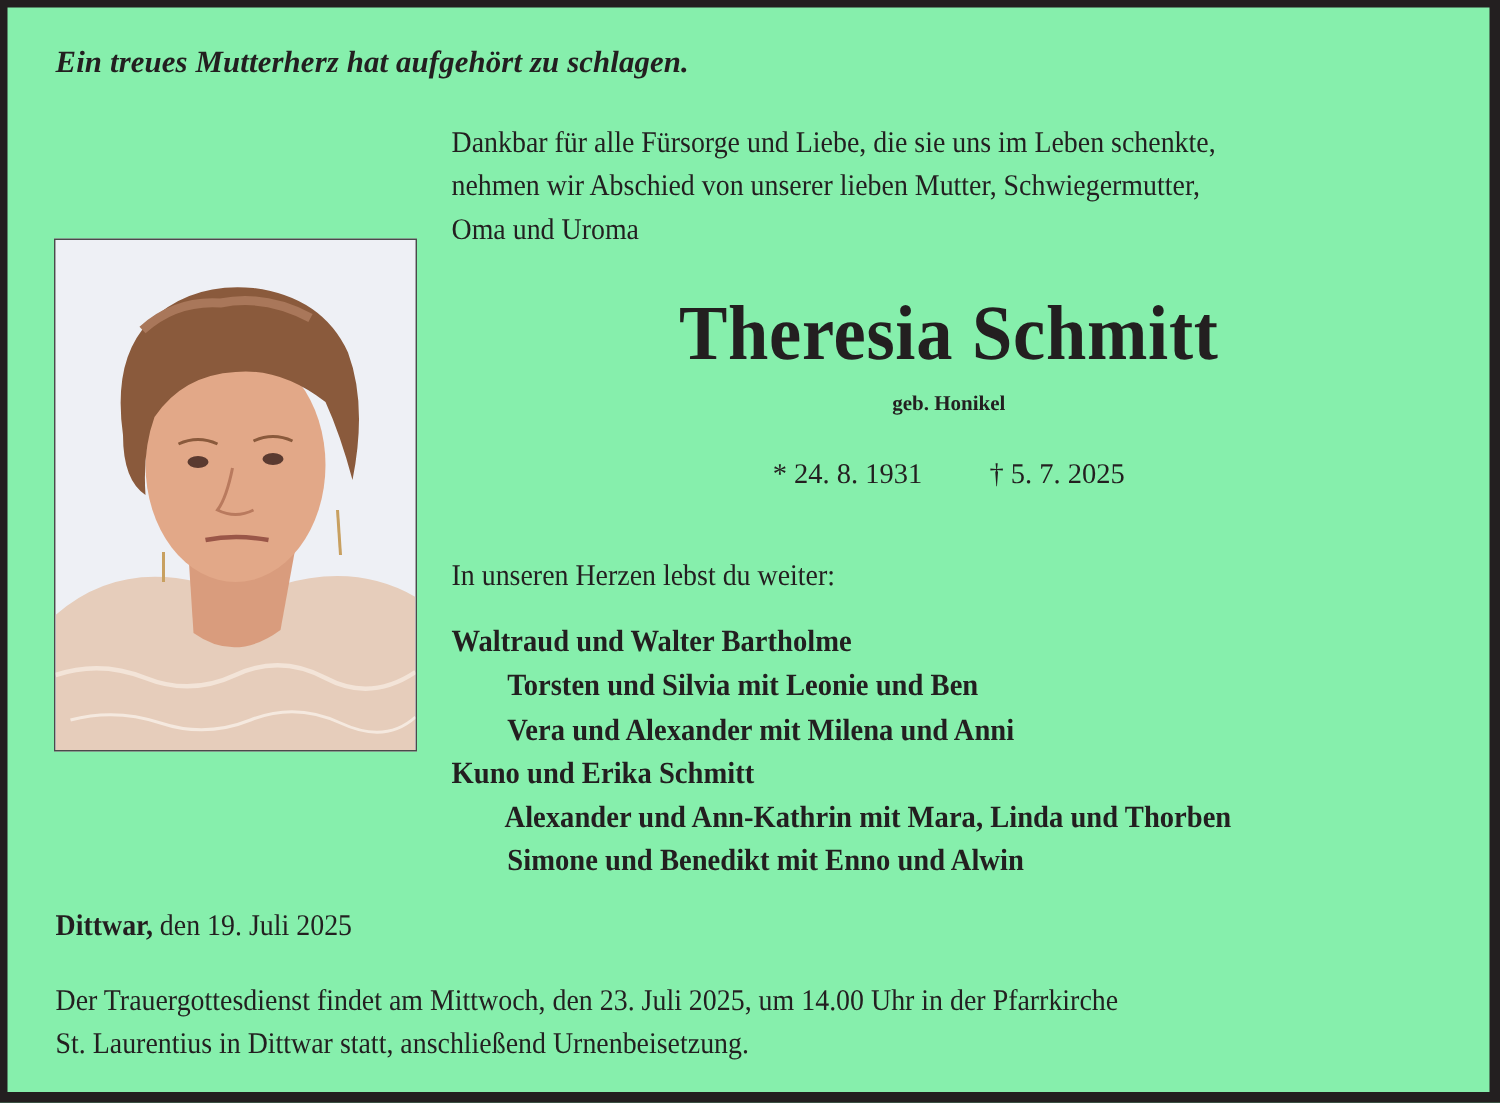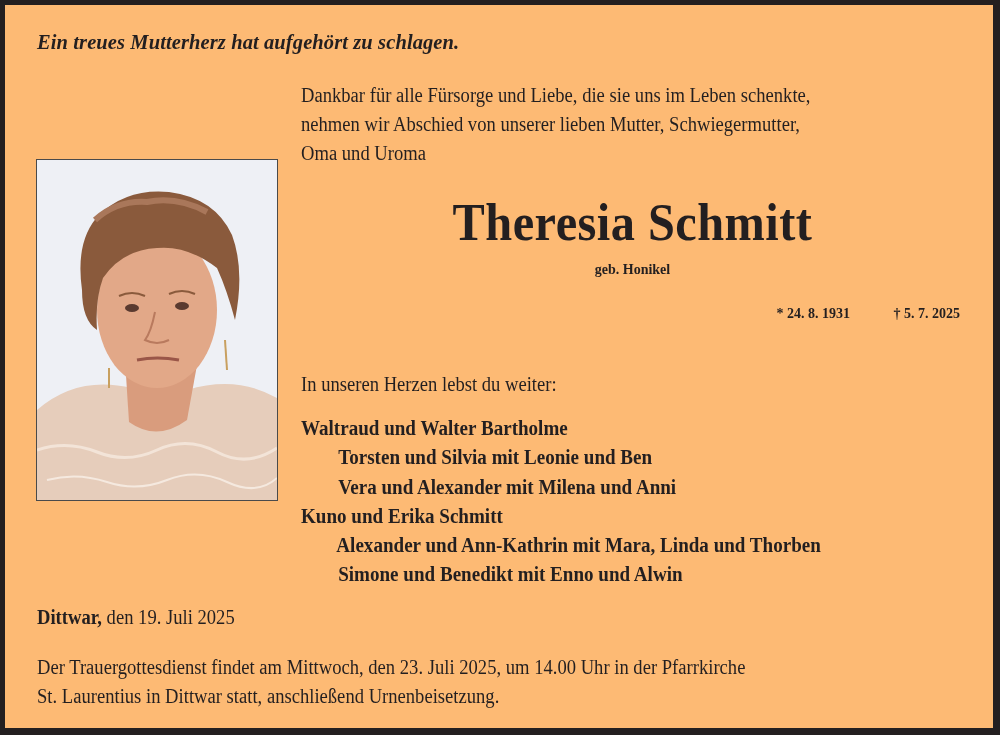--- a/index.html
+++ b/index.html
@@ -14,21 +14,21 @@
       overflow: hidden;
       font-family: "Liberation Serif", "DejaVu Serif", serif;
       color: #231f20;
     }
     .frame {
       position: absolute;
       left: 5px;
       top: 5px;
       width: 988px;
       height: 723px;
-      background: #fdba74;
+      background: #86efac;
     }
     .abs { position: absolute; white-space: nowrap; }
     .headline {
       left: 32px;
       top: 26px;
       font-size: 20.5px;
       font-style: italic;
       font-weight: bold;
       letter-spacing: 0.1px;
     }
@@ -66,24 +66,24 @@
       left: 300px;
       width: 655px;
       text-align: center;
       top: 257px;
       font-size: 14px;
       font-weight: bold;
     }
     .dates {
       left: 300px;
       width: 655px;
-      text-align: right;
+      text-align: center;
       top: 301px;
-      font-size: 14px;
-      font-weight: bold;
+      font-size: 19px;
+      font-weight: normal;
     }
     .dates .born { margin-right: 40px; }
     .hearts {
       left: 296px;
       top: 368px;
       font-size: 20px;
       transform: scaleX(0.93);
       transform-origin: left top;
     }
     .family {

